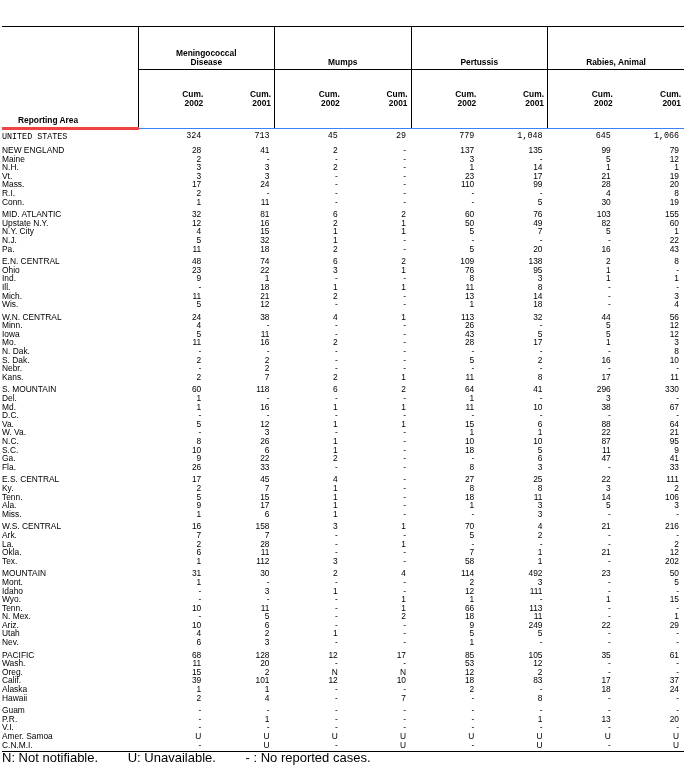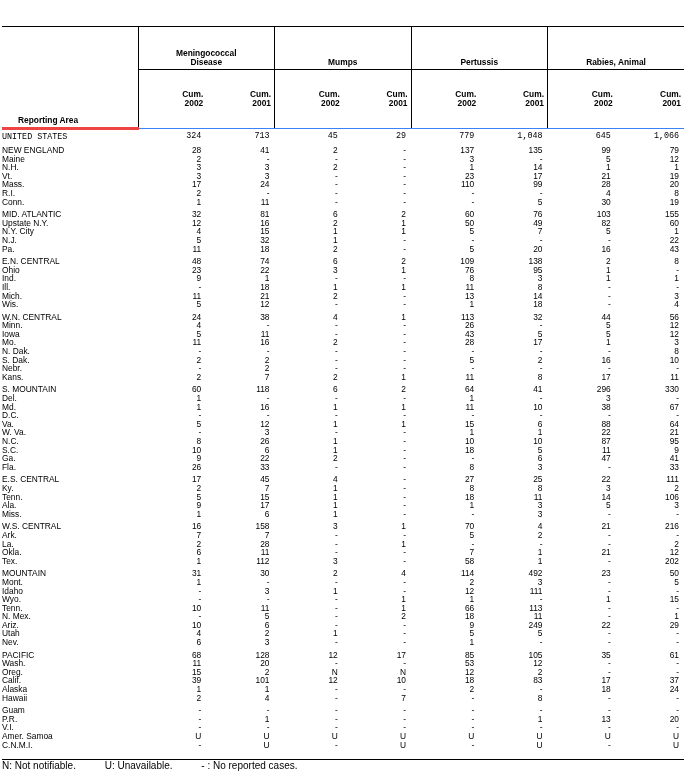--- a/index.html
+++ b/index.html
@@ -20,22 +20,22 @@
     th { font-weight: bold; font-size: 8.4px; line-height: 9px; padding: 16px; }
     th.grp { height: 24px; vertical-align: bottom; padding-bottom: 2px; border-bottom: 1px solid #000; border-left: 1px solid #000; text-align: center; }
     th.sub { height: 26px; vertical-align: middle; text-align: right; padding-right: 3px; border-left: 1px solid #000; border-bottom: 1px solid #3b82f6; }
     th.sub.even { border-left: none; }
     th.area { text-align: left; vertical-align: bottom; padding-bottom: 2px; border-bottom: 3px solid #ef4444; margin-left: 27px; }
     td { padding: 0; height: 8.6px; line-height: 8.6px; font-size: 8.4px; white-space: nowrap; }
     td.name { text-align: left; }
     td.v { text-align: right; padding-right: 5px; }
     tr.region td { padding-top: 4px; }
     tr.us td { padding-top: 2px; height: 10px; font-family: Liberation Mono, monospace; }
-    tr.last td { padding-bottom: 10px; border-bottom: 1.5px solid #000; }
-    .foot { font-size: 10px; line-height: 9.5px; padding-top: 1px; }
+    tr.last td { padding-bottom: 2px; border-bottom: 1.5px solid #000; }
+    .foot { font-size: 13px; line-height: 9.5px; padding-top: 1px; }
     .foot span.sp { display: inline-block; width: 26px; }
   </style>
 </head>
 <body>
 
 <div class="wrap">
   <div class="title">
   </div>
 
   <table>

